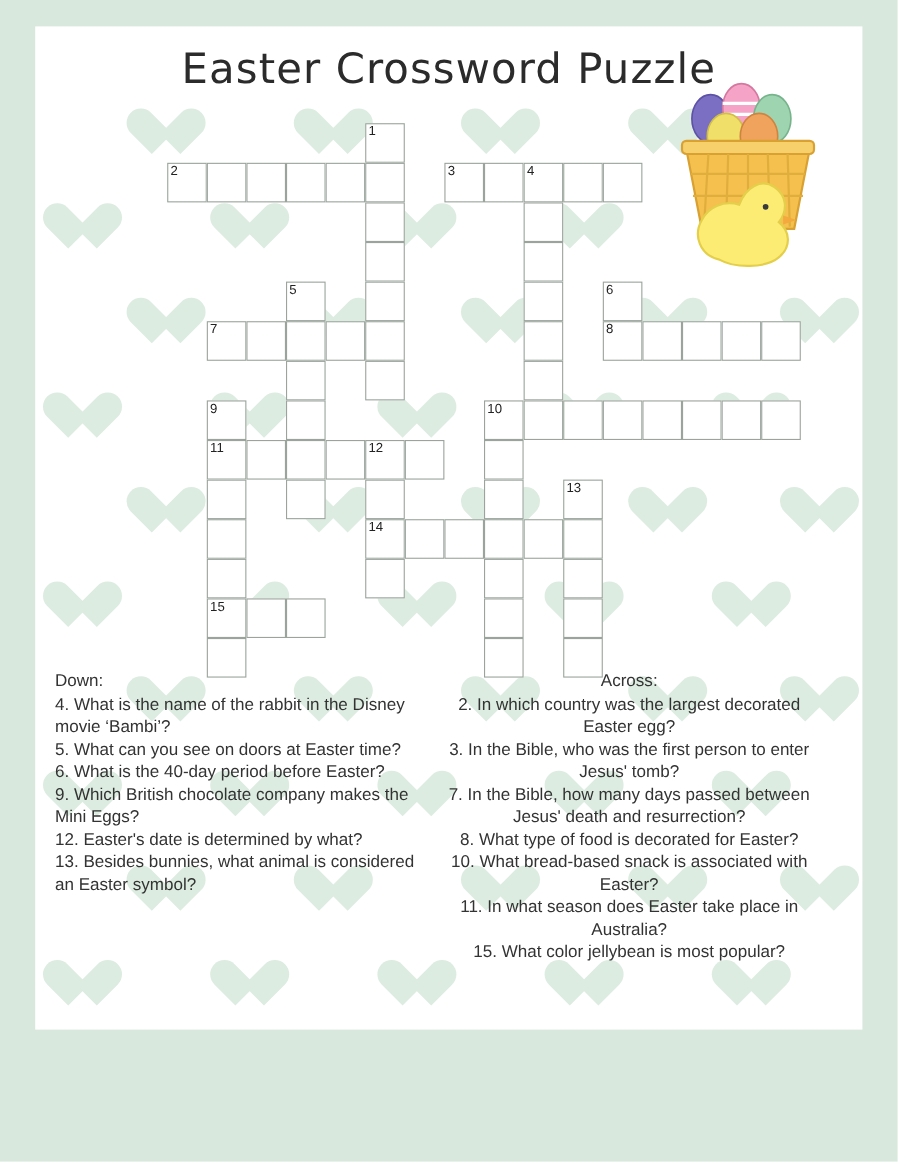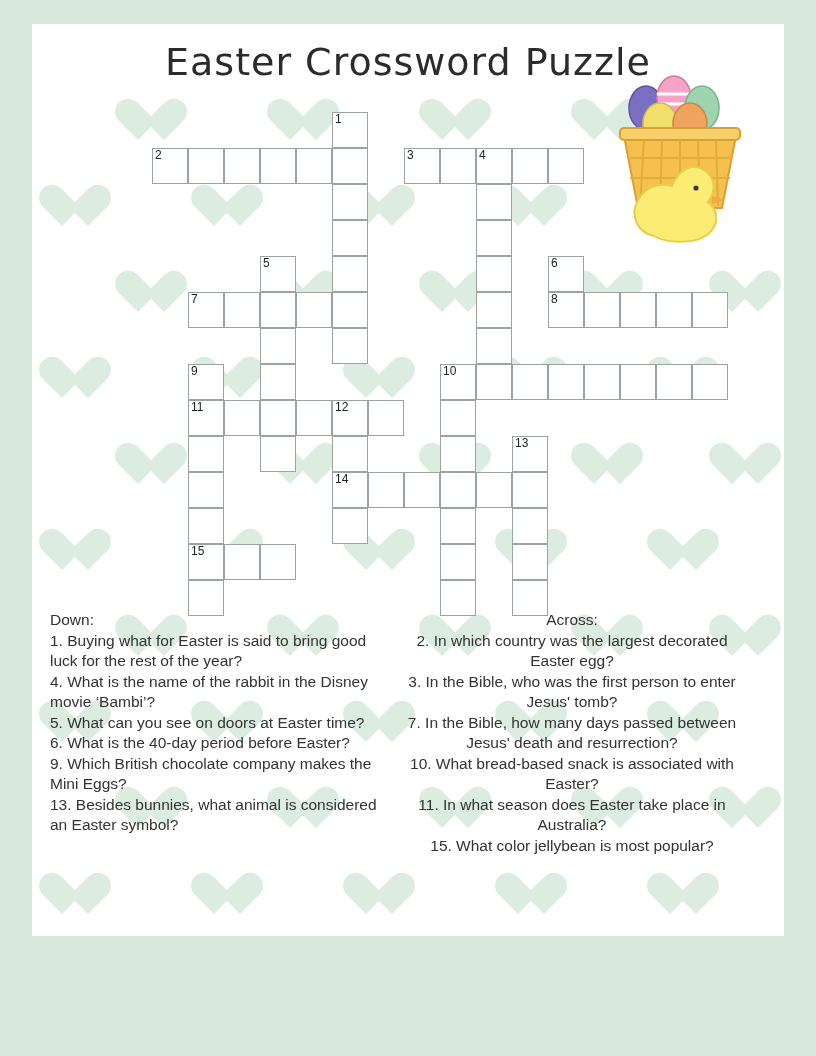--- a/index.html
+++ b/index.html
@@ -287,32 +287,33 @@
       <div class="cell" style="left: 408px; top: 520px;"></div>
       <div class="cell" style="left: 480px; top: 520px;"></div>
       <div class="cell" style="left: 156px; top: 556px;"></div>
       <div class="cell" style="left: 408px; top: 556px;"></div>
       <div class="cell" style="left: 480px; top: 556px;"></div>
     </div>
 
   <div class="clues">
     <div class="col down">
       <div class="clue-head">Down:</div>
-      <div class="clue">1. Buying what for Easter is said to bring good luck for the rest of the year?</div>
       <div class="clue">4. What is the name of the rabbit in the Disney movie ‘Bambi’?</div>
       <div class="clue">5. What can you see on doors at Easter time?</div>
       <div class="clue">6. What is the 40-day period before Easter?</div>
       <div class="clue">9. Which British chocolate company makes the Mini Eggs?</div>
+      <div class="clue">12. Easter's date is determined by what?</div>
       <div class="clue">13. Besides bunnies, what animal is considered an Easter symbol?</div>
     </div>
     <div class="col across">
       <div class="clue-head">Across:</div>
       <div class="clue">2. In which country was the largest decorated Easter egg?</div>
       <div class="clue">3. In the Bible, who was the first person to enter Jesus' tomb?</div>
       <div class="clue">7. In the Bible, how many days passed between Jesus' death and resurrection?</div>
+      <div class="clue">8. What type of food is decorated for Easter?</div>
       <div class="clue">10. What bread-based snack is associated with Easter?</div>
       <div class="clue">11. In what season does Easter take place in Australia?</div>
       <div class="clue">15. What color jellybean is most popular?</div>
     </div>
   </div>
 
   <div class="footer">
     <span class="gift">
       <svg width="40" height="40" viewBox="0 0 40 40">
         <rect x="3" y="13" width="34" height="24" fill="#f06ba8"></rect>

